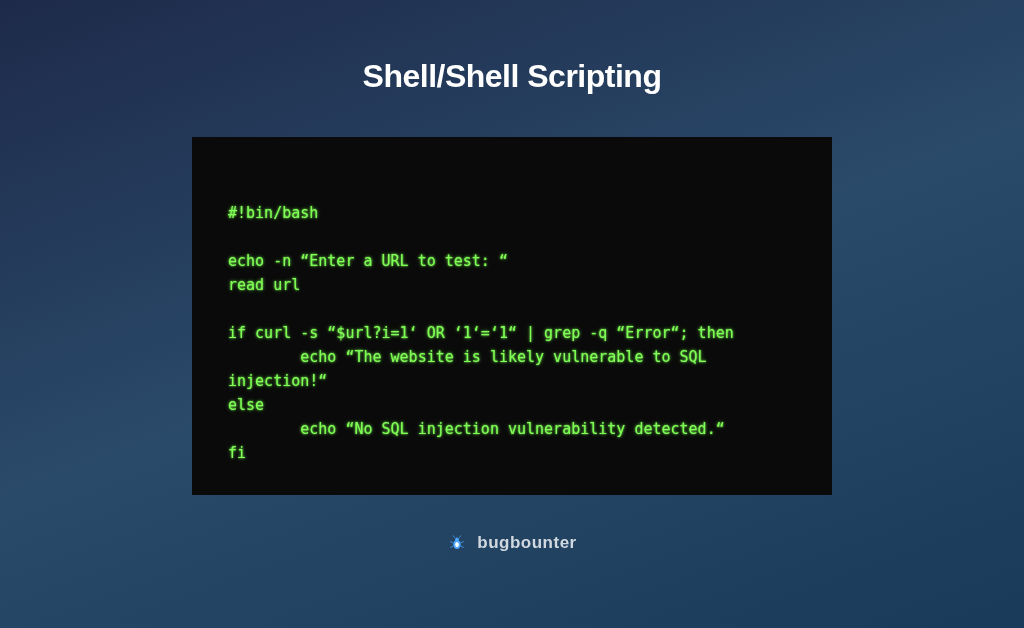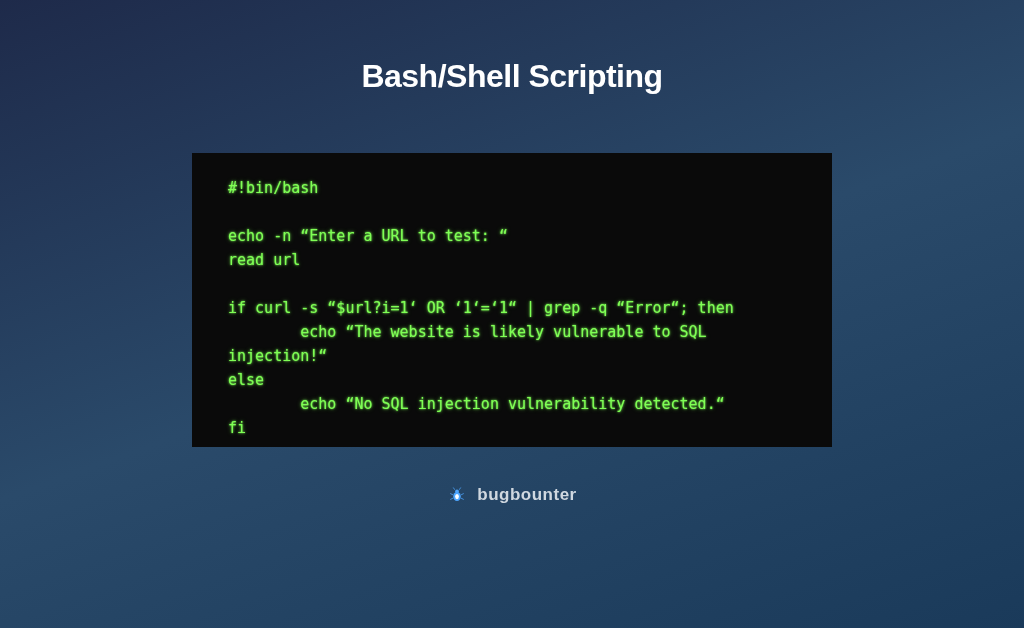--- a/index.html
+++ b/index.html
@@ -19,24 +19,24 @@
     }
     .title {
       color: #ffffff;
       font-size: 32px;
       font-weight: 700;
       margin-top: 58px;
       letter-spacing: -0.5px;
     }
     .terminal {
       width: 640px;
-      height: 294px;
+      height: 358px;
       background-color: #0a0a0a;
-      margin-top: 58px;
-      padding: 24px 36px 20px 36px;
+      margin-top: 42px;
+      padding: 65px 36px 20px 36px;
     }
     .terminal pre {
       font-family: 'Courier New', Courier, monospace;
       font-size: 15px;
       line-height: 1.47;
       color: #7fff55;
       text-shadow: 0 0 2px #7fff55, 0 0 4px rgba(127, 255, 85, 0.5);
       white-space: pre-wrap;
       word-wrap: break-word;
     }
@@ -60,21 +60,21 @@
     .brand-name {
       color: #d0d8e0;
       font-size: 17px;
       font-weight: 700;
       letter-spacing: 0.5px;
     }
   </style>
 </head>
 <body>
 
-<h1 class="title">Bash/Shell Scripting</h1>
+<h1 class="title">Shell/Shell Scripting</h1>
 
 <div class="terminal">
   <pre><code>#!bin/bash
 
 echo -n “Enter a URL to test: “
 read url
 
 if curl -s “$url?i=1‘ OR ‘1‘=‘1“ | grep -q “Error“; then
         echo “The website is likely vulnerable to SQL injection!“
 else

